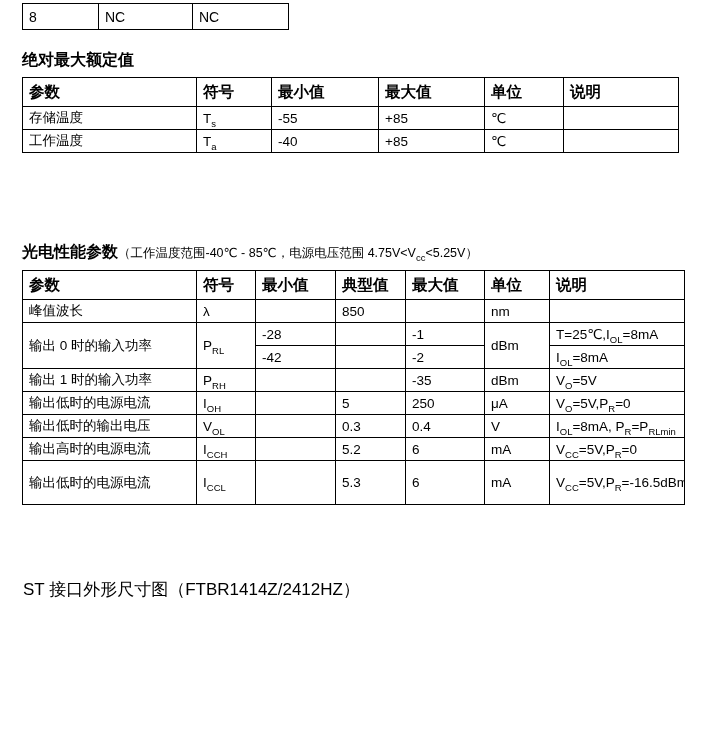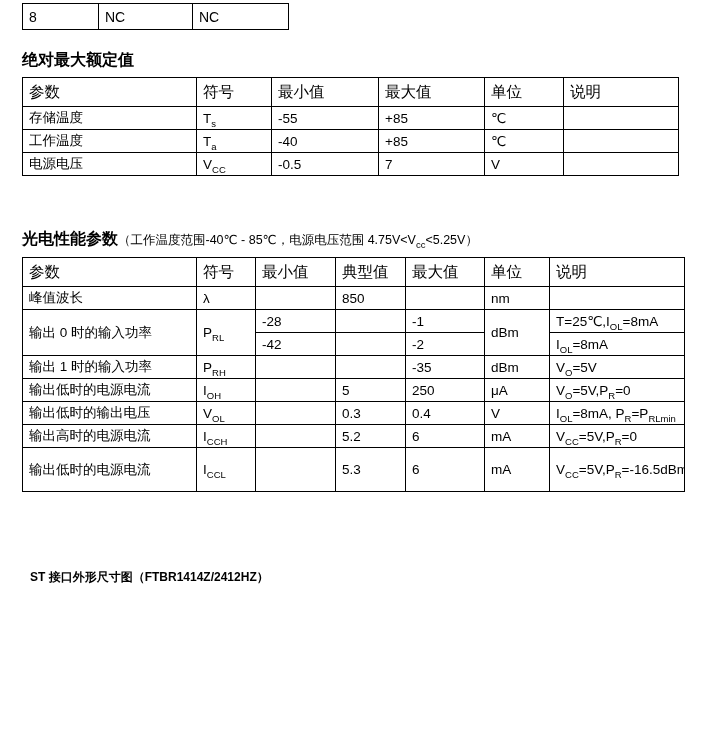--- a/index.html
+++ b/index.html
@@ -14,41 +14,41 @@
   .page { padding: 3px 0 0 22px; }
 
   table { border-collapse: collapse; table-layout: fixed; }
   th, td {
     border: 1px solid #000000;
     padding: 2px 4px 2px 6px;
     text-align: left;
     vertical-align: middle;
     overflow: hidden;
   }
-  th { font-size: 15.5px; font-weight: normal; height: 29px; }
+  th { font-size: 15.5px; font-weight: bold; height: 29px; }
   td { font-size: 13.5px; height: 23px; }
   sub { font-size: 9.5px; line-height: 0; }
 
   .frag { width: 266px; }
   .frag td { height: 26px; font-size: 14px; }
 
   .section-title {
     font-size: 16px; font-weight: bold;
     margin: 19px 0 6px 0; line-height: 22px;
   }
-  .section-title.opto { margin-top: 52px; }
+  .section-title.opto { margin-top: 88px; }
   .cond { font-size: 12.5px; font-weight: normal; }
 
   .t1 { width: 656px; }
   .t2 { width: 662px; }
   .t2 tr:last-child td { height: 44px; }
 
   .big-title {
-    font-size: 12px; font-weight: bold;
-    margin: 72px 0 0 8px; line-height: 26px;
+    font-size: 17px; font-weight: normal;
+    margin: 72px 0 0 1px; line-height: 26px;
   }
 </style>
 </head>
 <body>
 
 <div class="page">
 
   <table class="frag">
     <colgroup>
         <col style="width:76px">
@@ -93,28 +93,20 @@
           <td><span>+85</span></td>
           <td><span>℃</span></td>
           <td><span></span></td>
         </tr>
         <tr>
           <td><span>工作温度</span></td>
           <td><span>T</span><sub>a</sub></td>
           <td><span>-40</span></td>
           <td><span>+85</span></td>
           <td><span>℃</span></td>
-          <td><span></span></td>
-        </tr>
-        <tr>
-          <td><span>电源电压</span></td>
-          <td><span>V</span><sub>CC</sub></td>
-          <td><span>-0.5</span></td>
-          <td><span>7</span></td>
-          <td><span>V</span></td>
           <td><span></span></td>
         </tr>
       </tbody>
   </table>
 
   <div class="section-title opto">
     <span>光电性能参数</span><span class="cond"><span>（工作温度范围-40℃ - 85℃，电源电压范围 4.75V&lt;V</span><sub>cc</sub><span>&lt;5.25V）</span></span>
   </div>
 
   <table class="t2">

